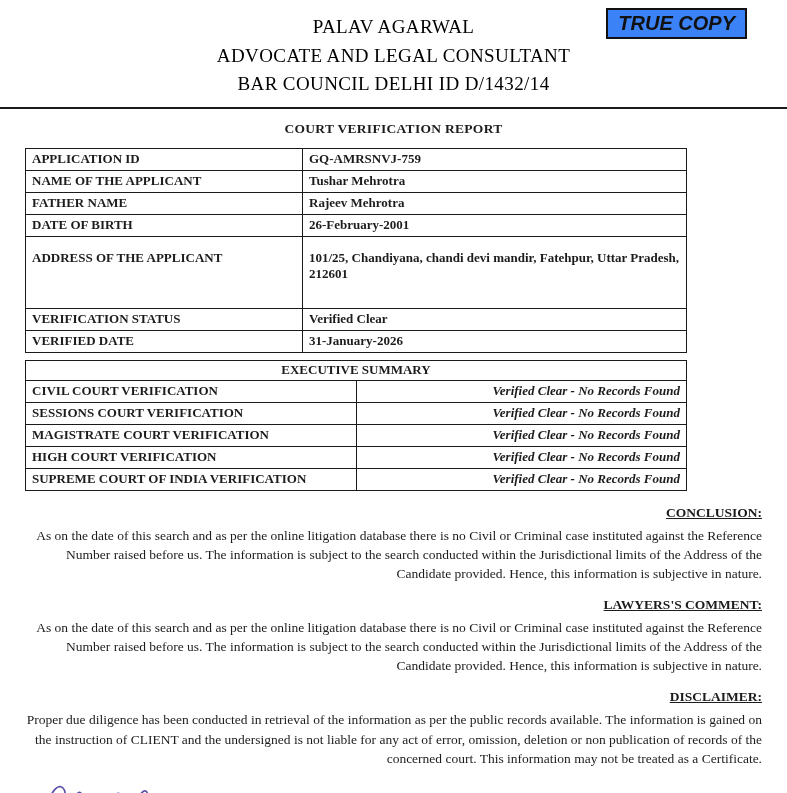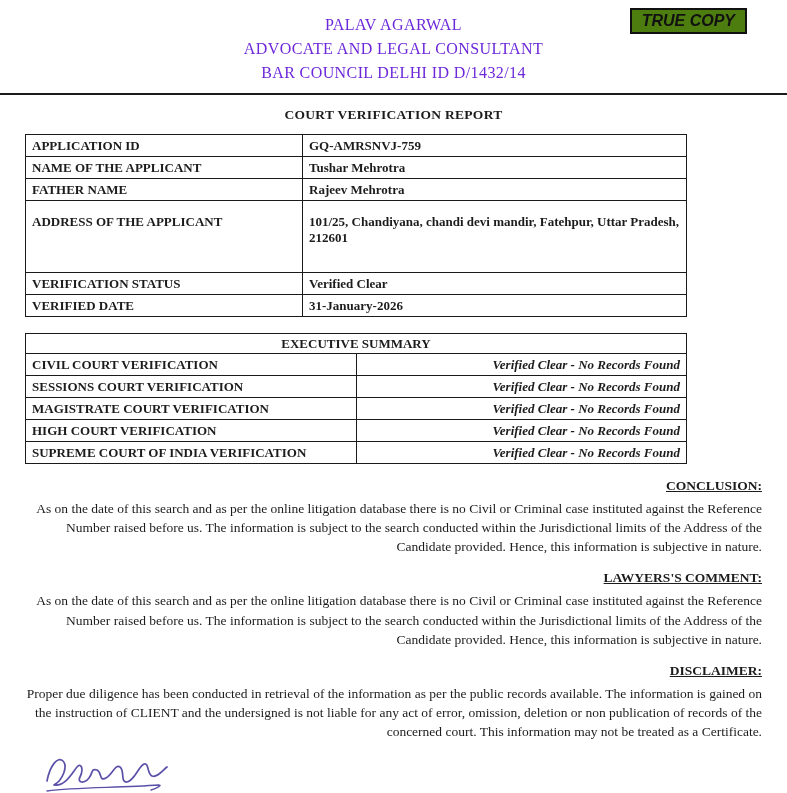--- a/index.html
+++ b/index.html
@@ -1,32 +1,32 @@
 <!DOCTYPE html>
 <html><head>
 <meta charset="utf-8">
 <style>
   * { box-sizing: border-box; }
   html, body { margin: 0; padding: 0; background: #ffffff; }
   body { font-family: "Liberation Serif", serif; color: #1c1c1c; }
   .page { width: 787px; min-height: 793px; padding: 10px 25px 16px; position: relative; background: #fff; }
 
-  .letterhead { text-align: center; font-size: 16px; line-height: 1.5; letter-spacing: 0.4px; color: #6d28d9; padding-top: 3px; }
-  .true-copy { position: absolute; top: 8px; right: 40px; border: 2px solid #111; padding: 2px 10px; font-family: "Liberation Sans", sans-serif; font-weight: bold; font-style: italic; font-size: 16px; color: #111; background: #4d7c0f; }
+  .letterhead { text-align: center; font-size: 19px; line-height: 1.5; letter-spacing: 0.4px; color: #000000; padding-top: 3px; }
+  .true-copy { position: absolute; top: 8px; right: 40px; border: 2px solid #111; padding: 2px 10px; font-family: "Liberation Sans", sans-serif; font-weight: bold; font-style: italic; font-size: 20px; color: #111; background: #3b82f6; }
   .head-rule { border: none; border-top: 2px solid #1a1a1a; margin: 8px -25px 0; }
 
   .report-title { text-align: center; font-size: 13.5px; font-weight: bold; margin: 12px 0 11px; letter-spacing: 0.3px; }
 
   table { border-collapse: collapse; width: 662px; font-size: 13px; table-layout: fixed; }
   td, th { border: 1px solid #1a1a1a; padding: 2.5px 6px; vertical-align: middle; overflow: hidden; }
   .label-col { width: 277px; font-weight: bold; }
   .value-col { font-weight: bold; }
   tr.tall td { height: 72px; vertical-align: top; padding-top: 13px; }
 
-  .summary-table { margin-top: 16px; }
+  .summary-table { margin-top: 7px; }
   .summary-table th { font-weight: bold; text-align: center; padding: 1.5px 6px; }
   .summary-table td.value-col { text-align: right; font-style: italic; }
 
   .section { margin-top: 14px; width: 737px; text-align: right; }
   .section-heading { font-weight: bold; text-decoration: underline; font-size: 13.5px; margin: 0 0 5px; }
   .section-text { font-size: 13.5px; line-height: 1.42; margin: 0; }
 
   .closing { margin-top: 20px; margin-left: 55px; font-size: 13.5px; }
   .signature-wrap { margin: 6px 0 0 16px; height: 52px; }
 </style>
@@ -53,20 +53,24 @@
         <td class="label-col">APPLICATION ID</td>
         <td class="value-col">GQ-AMRSNVJ-759</td>
       </tr>
       <tr>
         <td class="label-col">NAME OF THE APPLICANT</td>
         <td class="value-col">Tushar Mehrotra</td>
       </tr>
       <tr>
         <td class="label-col">FATHER NAME</td>
         <td class="value-col">Rajeev Mehrotra</td>
+      </tr>
+      <tr>
+        <td class="label-col">DATE OF BIRTH</td>
+        <td class="value-col">26-February-2001</td>
       </tr>
       <tr class="tall">
         <td class="label-col">ADDRESS OF THE APPLICANT</td>
         <td class="value-col">101/25, Chandiyana, chandi devi mandir, Fatehpur, Uttar Pradesh, 212601</td>
       </tr>
       <tr>
         <td class="label-col">VERIFICATION STATUS</td>
         <td class="value-col">Verified Clear</td>
       </tr>
       <tr>

